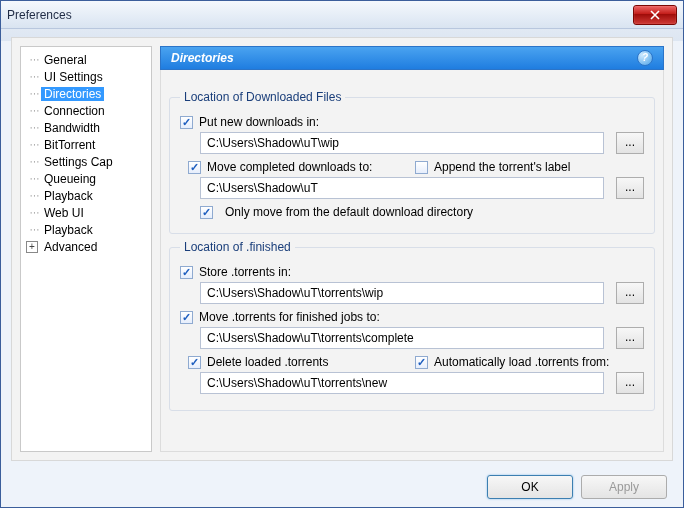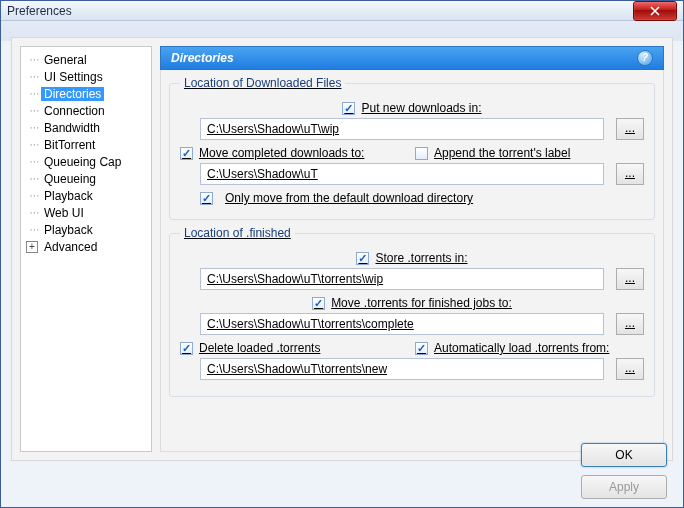--- a/index.html
+++ b/index.html
@@ -1,46 +1,46 @@
 <!DOCTYPE html>
 <html><head>
 <meta charset="utf-8">
 <style>
   * { box-sizing: border-box; font-family: "Segoe UI", Tahoma, sans-serif; font-size: 12px; }
   body { margin: 0; background: #6f87af; width: 684px; height: 508px; overflow: hidden; }
   .window { width: 684px; height: 508px; background: linear-gradient(#e9eff7,#dde6f2 40px,#eef3fa 40px); border: 1px solid #3b5e9b; position: relative; }
-  .titlebar { height: 20px; display:flex; align-items:center; padding:0 6px; background: linear-gradient(#f4f8fd,#d9e4f1); border-bottom:1px solid #b8c7de; }
+  .titlebar { height: 28px; display:flex; align-items:center; padding:0 6px; background: linear-gradient(#f4f8fd,#d9e4f1); border-bottom:1px solid #b8c7de; }
   .titlebar .title { color:#1f2b45; }
   .titlebar .spacer { flex:1; }
   .close-btn { width:44px; height:20px; background: linear-gradient(#e66,#c21b17 45%,#9f0c09 46%,#cf3a36); border:1px solid #7a0703; border-radius:3px; display:flex; align-items:center; justify-content:center; box-shadow: inset 0 0 1px rgba(255,255,255,.6); }
   .close-btn svg { width:10px; height:10px; }
   .body { position:absolute; top:36px; left:10px; right:10px; bottom:46px; background:#f3f3f3; border:1px solid #d8d8d8; display:flex; padding:8px; gap:8px; }
   .sidebar { width:132px; background:#fff; border:1px solid #c9c9c9; padding:4px 2px; }
   .tree-item { display:flex; align-items:center; height:17px; padding-left:4px; cursor:default; }
   .tree-dots { color:#999; width:14px; text-align:center; font-size:10px; letter-spacing:-1px; }
   .tree-plus { width:12px; height:12px; border:1px solid #888; color:#444; font-size:10px; line-height:10px; text-align:center; margin-right:3px; margin-left:-1px; }
   .tree-label { padding:0 3px; }
   .tree-item.selected .tree-label { background:#3399ff; color:#fff; }
   .main { flex:1; display:flex; flex-direction:column; background:#f3f3f3; }
   .header { height:24px; background: linear-gradient(#4aa3f0,#1f7de0); color:#fff; font-weight:bold; font-style:italic; padding:4px 10px; display:flex; align-items:center; border:1px solid #2b74c8; }
   .header .sp { flex:1; }
   .help-icon { width:16px; height:16px; background:radial-gradient(circle at 30% 30%,#cfeaff,#4ba3e8); border:1px solid #2b74c8; border-radius:50%; color:#fff; font-size:10px; text-align:center; line-height:14px; }
-  .content { flex:1; border:1px solid #dcdcdc; border-top:none; background:#f3f3f3; padding:6px 8px; overflow:auto;text-decoration:underline; }
+  .content { flex:1; border:1px solid #dcdcdc; border-top:none; background:#f3f3f3; padding:20px 8px; overflow:auto; }
   fieldset { border:1px solid #d8dee8; border-radius:3px; margin:0 0 6px 0; padding:8px 10px 10px 10px; }
   legend { color:#1a3e7a; padding:0 4px; }
-  .row { display:flex; align-items:center; gap:6px; margin:3px 0;justify-content:center; }
+  .row { display:flex; align-items:center; gap:6px; margin:3px 0; }
   .checkbox { width:13px; height:13px; border:1px solid #8faad0; background:linear-gradient(#fff,#e6eefc); display:flex; align-items:center; justify-content:center; }
   .checkbox.checked::after { content:"✓"; color:#1f5fbf; font-size:11px; line-height:11px; font-weight:bold; }
   .field-row { display:flex; gap:12px; margin:2px 0 6px 20px; }
   input.path { flex:1; height:22px; border:1px solid #b8c2d4; background:#fff; padding:2px 6px; }
   .browse { width:28px; height:22px; border:1px solid #adadad; background:linear-gradient(#f7f7f7,#e3e3e3); text-align:center; line-height:18px; cursor:default; }
   .subrow { margin-left:20px; display:flex; align-items:center; gap:12px; margin-bottom:4px; }
-  .row2 { display:flex; align-items:center; gap:6px; margin:3px 0; }
+  .row2 { display:flex; align-items:center; gap:6px; margin:3px 8px; }
   .row2 .half { display:flex; align-items:center; gap:6px; flex:1; }
-  .footer { position:absolute; bottom:8px; right:16px; display:flex; gap:8px;flex-direction:column; }
+  .footer { position:absolute; bottom:8px; right:16px; display:flex; gap:8px; }
   .btn { width:86px; height:24px; border:1px solid #acacac; background:linear-gradient(#f7f7f7,#e4e4e4); text-align:center; line-height:22px; border-radius:3px; }
   .btn.default { border:1px solid #3c7fb1; box-shadow:0 0 2px #7bb6e6; }
   .btn.disabled { color:#9a9a9a; }
 </style>
 </head>
 <body>
 
 <div class="window">
   <div class="titlebar">
     <span class="title">Preferences</span>
@@ -73,21 +73,21 @@
         <div class="tree-item">
           <span class="tree-dots">⋯</span>
           <span class="tree-label">Bandwidth</span>
         </div>
         <div class="tree-item">
           <span class="tree-dots">⋯</span>
           <span class="tree-label">BitTorrent</span>
         </div>
         <div class="tree-item">
           <span class="tree-dots">⋯</span>
-          <span class="tree-label">Queueing Cap</span>
+          <span class="tree-label">Settings Cap</span>
         </div>
         <div class="tree-item">
           <span class="tree-dots">⋯</span>
           <span class="tree-label">Queueing</span>
         </div>
         <div class="tree-item">
           <span class="tree-dots">⋯</span>
           <span class="tree-label">Playback</span>
         </div>
         <div class="tree-item">

